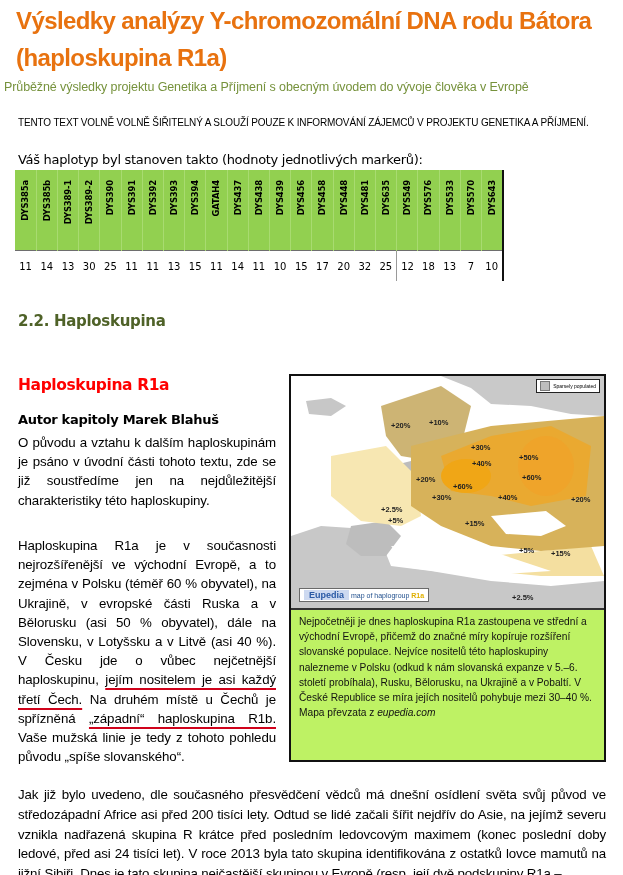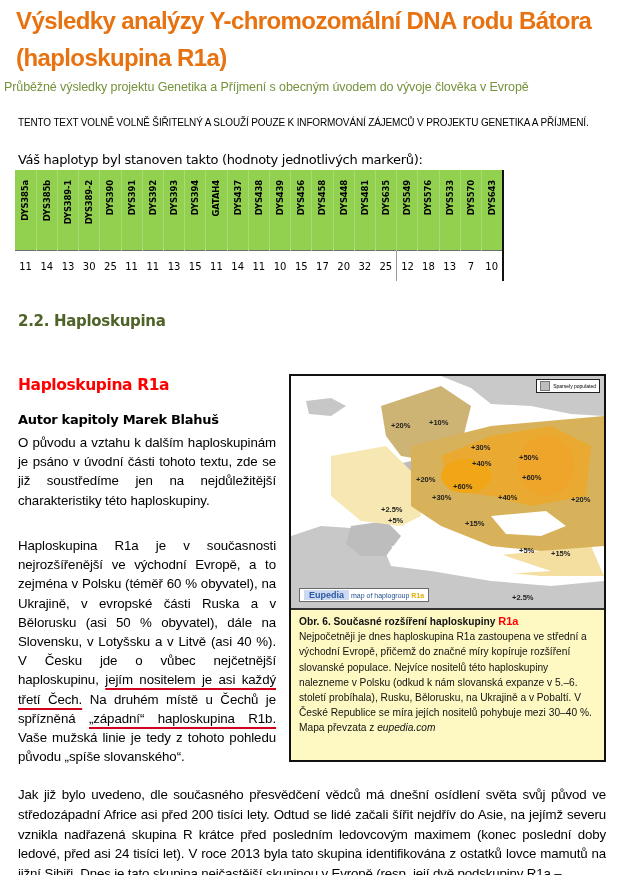--- a/index.html
+++ b/index.html
@@ -18,21 +18,21 @@
   .marker-table .val td { font-family: "DejaVu Sans", sans-serif; font-size: 10px; height: 30px; border-top: 1px solid #6e6e6e; }
   .marker-table .val td.sep { border-left: 1px solid #9a9a9a; }
   .marker-table .val td.last { border-right: 2px solid #111; }
   .section-heading { left: 18px; top: 312px; font-family: "DejaVu Sans", sans-serif; font-weight: bold; font-size: 15px; color: #4f6228; letter-spacing: -0.3px; }
   .chapter-title { left: 18px; top: 376px; font-family: "DejaVu Sans", sans-serif; font-weight: bold; font-size: 15.5px; color: #ff0000; letter-spacing: -0.4px; }
   .author { left: 18px; top: 412px; font-family: "DejaVu Sans", sans-serif; font-weight: bold; font-size: 13px; letter-spacing: -0.3px; }
   .body-col { left: 18px; width: 258px; font-size: 13.3px; line-height: 19.2px; text-align: justify; letter-spacing: -0.1px; }
   .p1 { top: 433px; }
   .p2 { top: 536px; }
   .red-ul { text-decoration: underline; text-decoration-color: #d0021b; text-decoration-thickness: 2px; text-underline-offset: 4px; }
-  .figure { left: 289px; top: 374px; width: 317px; height: 388px; border: 2px solid #111; border-right-width: 2px; box-sizing: border-box; background: #fef9c3; }
+  .figure { left: 289px; top: 374px; width: 317px; height: 388px; border: 2px solid #111; border-right-width: 2px; box-sizing: border-box; background: #bef264; }
   .map { position: absolute; left: 0; top: 0; width: 313px; height: 232px; overflow: hidden; background: #ffffff; border-bottom: 2px solid #333; }
   .map svg { display: block; }
   .legend-box { position: absolute; right: 4px; top: 3px; border: 1px solid #222; background: #fff; padding: 1px 3px; font-size: 5px; display: flex; align-items: center; gap: 3px; }
   .legend-swatch { width: 8px; height: 8px; background: #bdbdbd; border: 1px solid #777; }
   .brand-box { position: absolute; left: 8px; bottom: 6px; border: 1px solid #6a6a6a; background: #fff; padding: 1px 4px; font-size: 7px; color: #1f4e8c; white-space: nowrap; }
   .brand-box .brand { font-weight: bold; font-size: 9px; color: #2b5aa5; background: #cdd9f0; padding: 0 5px; }
   .brand-box .hg { color: #e0b000; font-weight: bold; }
   .map-label { position: absolute; font-size: 7.5px; color: #222; font-weight: bold; white-space: nowrap; }
   .caption { position: absolute; left: 8px; top: 238px; width: 300px; font-size: 10.2px; line-height: 15.2px; color: #111; }
   .caption-title { font-weight: bold; }
@@ -155,19 +155,18 @@
         <div class="map-label" style="left: 90px; top: 129px;">+2.5%</div>
         <div class="map-label" style="left: 97px; top: 140px;">+5%</div>
         <div class="map-label" style="left: 174px; top: 143px;">+15%</div>
         <div class="map-label" style="left: 228px; top: 170px;">+5%</div>
         <div class="map-label" style="left: 260px; top: 173px;">+15%</div>
         <div class="map-label" style="left: 221px; top: 217px;">+2.5%</div>
       </div>
     <div class="brand-box"><span class="brand">Eupedia</span> <span>map of haplogroup</span> <span class="hg">R1a</span></div>
   </div>
   <div class="caption">
-    <div class="caption-title"><span>Obr. 6. Současné rozšíření haploskupiny</span> <span class="red">R1a</span></div>
     <div>Nejpočetněji je dnes haploskupina R1a zastoupena ve střední a východní Evropě, přičemž do značné míry kopíruje rozšíření slovanské populace. Nejvíce nositelů této haploskupiny nalezneme v Polsku (odkud k nám slovanská expanze v 5.–6. století probíhala), Rusku, Bělorusku, na Ukrajině a v Pobaltí. V České Republice se míra jejích nositelů pohybuje mezi 30–40 %.</div>
     <div><span>Mapa převzata z</span> <span class="caption-source">eupedia.com</span></div>
   </div>
 </div>
 
 <div class="abs bottom-para">Jak již bylo uvedeno, dle současného přesvědčení vědců má dnešní osídlení světa svůj původ ve středozápadní Africe asi před 200 tisíci lety. Odtud se lidé začali šířit nejdřív do Asie, na jejímž severu vznikla nadřazená skupina R krátce před posledním ledovcovým maximem (konec poslední doby ledové, před asi 24 tisíci let). V roce 2013 byla tato skupina identifikována z ostatků lovce mamutů na jižní Sibiři. Dnes je tato skupina nejčastější skupinou v Evropě (resp. její dvě podskupiny R1a –</div>
 
 </body></html>

